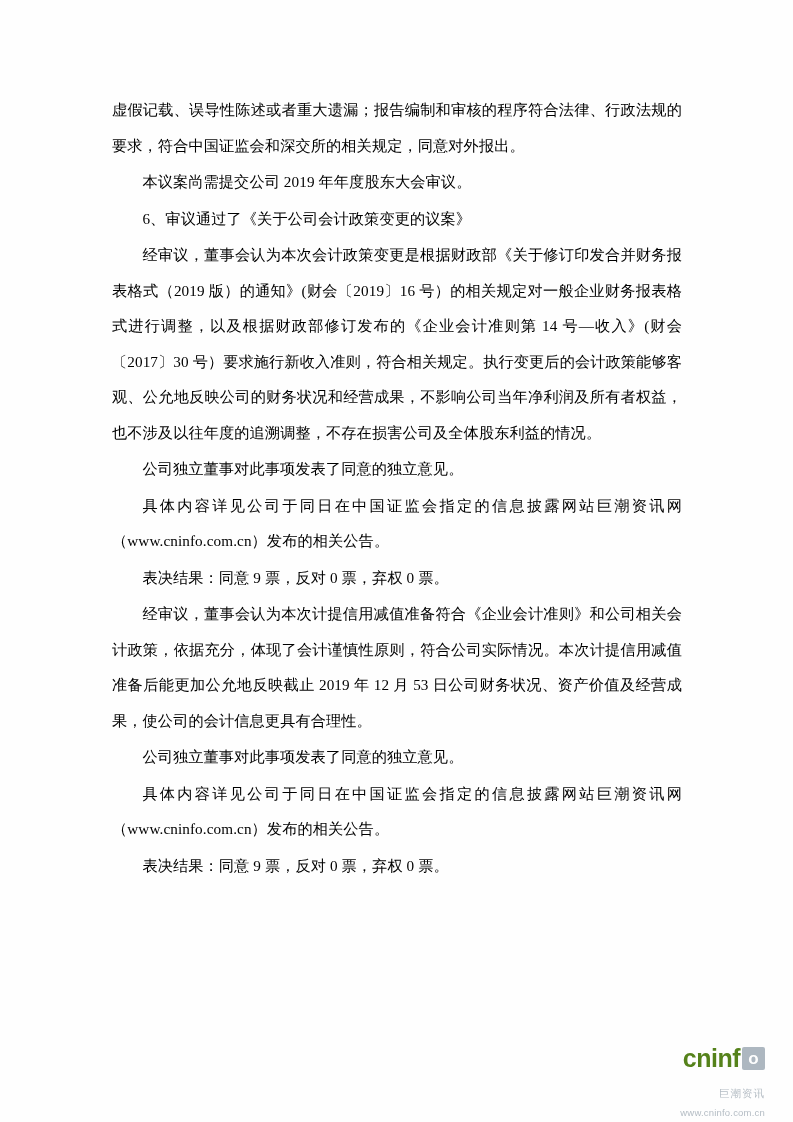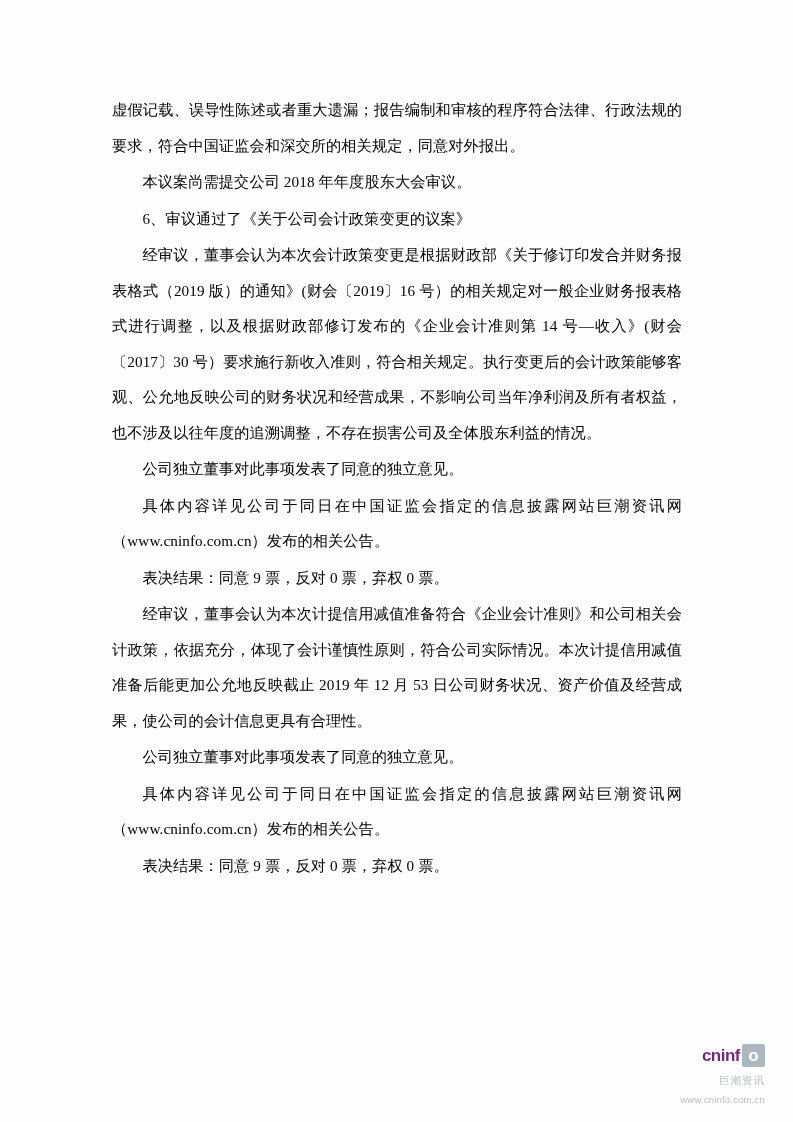--- a/index.html
+++ b/index.html
@@ -54,42 +54,42 @@
   }
   .wm-logo {
     position: absolute;
     right: 0;
     top: 0;
     display: flex;
     align-items: center;
     font-family: "Liberation Sans", sans-serif;
   }
   .wm-word {
-    font-size: 17px;
+    font-size: 25px;
     font-weight: bold;
-    color: #701a75;
+    color: #4d7c0f;
     letter-spacing: -0.5px;
   }
   .wm-box {
     width: 23px;
     height: 23px;
     background: #a9b4bd;
     color: #ffffff;
     font-size: 17px;
     font-weight: bold;
     display: flex;
     align-items: center;
     justify-content: center;
     margin-left: 2px;
     border-radius: 2px;
   }
   .wm-sub {
     position: absolute;
     right: 0;
-    top: 30px;
+    top: 43px;
     text-align: right;
     font-family: "Liberation Sans", sans-serif;
   }
   .wm-cn {
     font-size: 10.5px;
     color: #b0b9c1;
     letter-spacing: 1px;
   }
   .wm-url {
     font-size: 9.5px;
@@ -98,21 +98,21 @@
     margin-top: 6px;
   }
 </style>
 </head>
 <body>
 
 <div class="page">
 
   <div class="content">
     <p class="plain">虚假记载、误导性陈述或者重大遗漏；报告编制和审核的程序符合法律、行政法规的要求，符合中国证监会和深交所的相关规定，同意对外报出。</p>
-    <p class="indent">本议案尚需提交公司 2018 年年度股东大会审议。</p>
+    <p class="indent">本议案尚需提交公司 2019 年年度股东大会审议。</p>
     <p class="heading">6、审议通过了《关于公司会计政策变更的议案》</p>
     <p class="indent">经审议，董事会认为本次会计政策变更是根据财政部《关于修订印发合并财务报表格式（2019 版）的通知》(财会〔2019〕16 号）的相关规定对一般企业财务报表格式进行调整，以及根据财政部修订发布的《企业会计准则第 14 号—收入》(财会〔2017〕30 号）要求施行新收入准则，符合相关规定。执行变更后的会计政策能够客观、公允地反映公司的财务状况和经营成果，不影响公司当年净利润及所有者权益，也不涉及以往年度的追溯调整，不存在损害公司及全体股东利益的情况。</p>
     <p class="indent">公司独立董事对此事项发表了同意的独立意见。</p>
     <p class="indent">具体内容详见公司于同日在中国证监会指定的信息披露网站巨潮资讯网（www.cninfo.com.cn）发布的相关公告。</p>
     <p class="indent">表决结果：同意 9 票，反对 0 票，弃权 0 票。</p>
     <p class="indent">经审议，董事会认为本次计提信用减值准备符合《企业会计准则》和公司相关会计政策，依据充分，体现了会计谨慎性原则，符合公司实际情况。本次计提信用减值准备后能更加公允地反映截止 2019 年 12 月 53 日公司财务状况、资产价值及经营成果，使公司的会计信息更具有合理性。</p>
     <p class="indent">公司独立董事对此事项发表了同意的独立意见。</p>
     <p class="indent">具体内容详见公司于同日在中国证监会指定的信息披露网站巨潮资讯网（www.cninfo.com.cn）发布的相关公告。</p>
     <p class="indent">表决结果：同意 9 票，反对 0 票，弃权 0 票。</p>
   </div>

